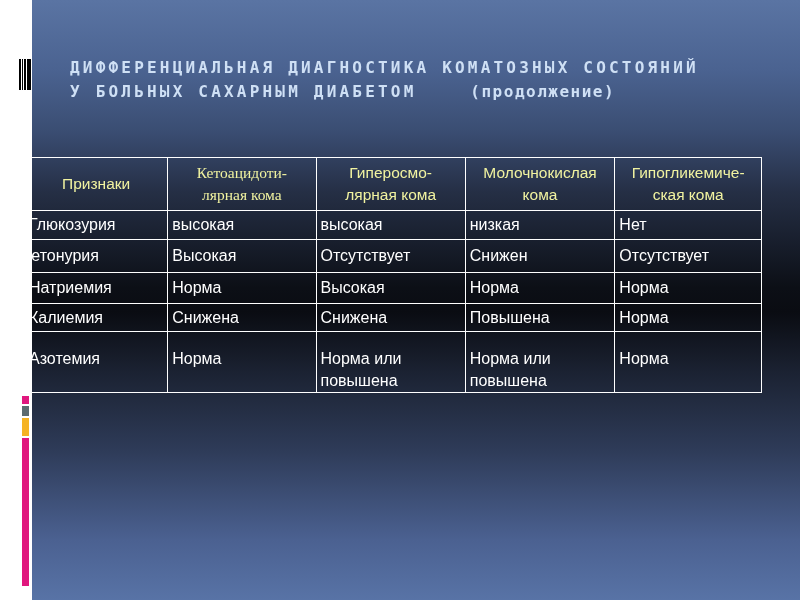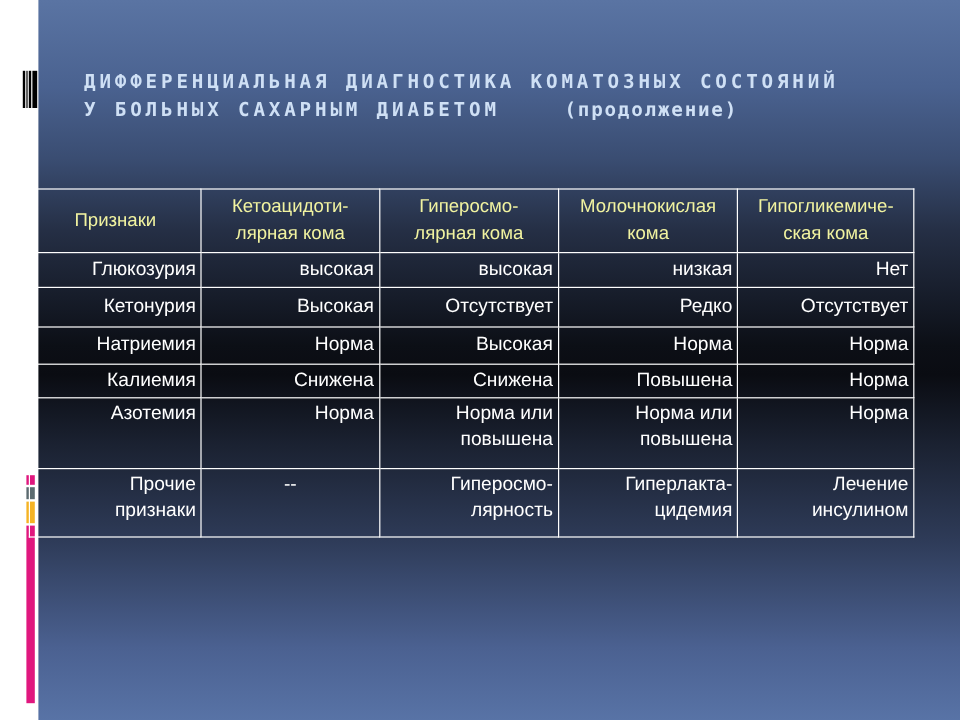--- a/index.html
+++ b/index.html
@@ -29,32 +29,32 @@
     font-size: 16px; font-weight: bold; letter-spacing: 3.2px; line-height: 24px;
     white-space: nowrap;
   }
   .title .sub { letter-spacing: 1.5px; margin-left: 41px; }
   table.grid {
     position: absolute; left: 24px; top: 157px; width: 738px;
     border-collapse: collapse; color: #ffffff; font-size: 16px;
   }
   table.grid td, table.grid th {
     border: 1.5px solid #ffffff; padding: 0 4px; vertical-align: top;
-    text-align: right; font-weight: normal; line-height: 22px;
+    text-align: left; font-weight: normal; line-height: 22px;
   }
   table.grid th {
     color: #f1f3a0; text-align: center; vertical-align: middle; font-size: 15.5px;
   }
-  .c0 { width: 135px; } .c1 { width: 140px; } .c2 { width: 141px; }
+  .c0 { width: 135px; } .c1 { width: 140px; font-family: Liberation Serif, serif; } .c2 { width: 141px; }
   .c3 { width: 141px; } .c4 { width: 138px; }
   tr.h { height: 53px; } tr.r1 { height: 29px; } tr.r2 { height: 35px; }
   tr.r3 { height: 33px; } tr.r4 { height: 31px; } tr.r5 { height: 28px; }
   tr.r6 { height: 59px; } tr.r7 { height: 57px; } tr.r8 { height: 57px; }
   tr.r1 td, tr.r2 td, tr.r3 td, tr.r4 td, tr.r5 td { vertical-align: middle; }
-  tr.r6 td, tr.r7 td, tr.r8 td { padding-top: 2px; }
+  tr.r6 td, tr.r7 td, tr.r8 td { padding-top: 16px; }
   .center { text-align: center !important; }
 </style>
 </head>
 <body>
 
 <div class="bars-top">
   <span style="width:2px"></span>
     <span style="width:1px"></span>
     <span style="width:2px"></span>
     <span style="width:4px"></span>
@@ -100,21 +100,21 @@
     <td>Глюкозурия</td>
     <td>высокая</td>
     <td>высокая</td>
     <td>низкая</td>
     <td>Нет</td>
   </tr>
   <tr class="r3">
     <td style="padding-left:0;text-indent:-3px">Кетонурия</td>
     <td>Высокая</td>
     <td>Отсутствует</td>
-    <td>Редко</td>
+    <td>Снижен</td>
     <td>Отсутствует</td>
   </tr>
   <tr class="r4">
     <td>Натриемия</td>
     <td>Норма</td>
     <td>Высокая</td>
     <td>Норма</td>
     <td>Норма</td>
   </tr>
   <tr class="r5">
@@ -136,35 +136,14 @@
           <div>повышена</div>
         </td>
     <td>
           <div>Норма или</div>
           <div>повышена</div>
         </td>
     <td>
           <div>Норма</div>
         </td>
   </tr>
-  <tr class="r8">
-    <td>
-          <div>Прочие</div>
-          <div>признаки</div>
-        </td>
-    <td class="center">
-          <div>--</div>
-        </td>
-    <td>
-          <div>Гиперосмо-</div>
-          <div>лярность</div>
-        </td>
-    <td>
-          <div>Гиперлакта-</div>
-          <div>цидемия</div>
-        </td>
-    <td>
-          <div>Лечение</div>
-          <div>инсулином</div>
-        </td>
-  </tr>
 </tbody>
   </table>
 
 </body></html>

